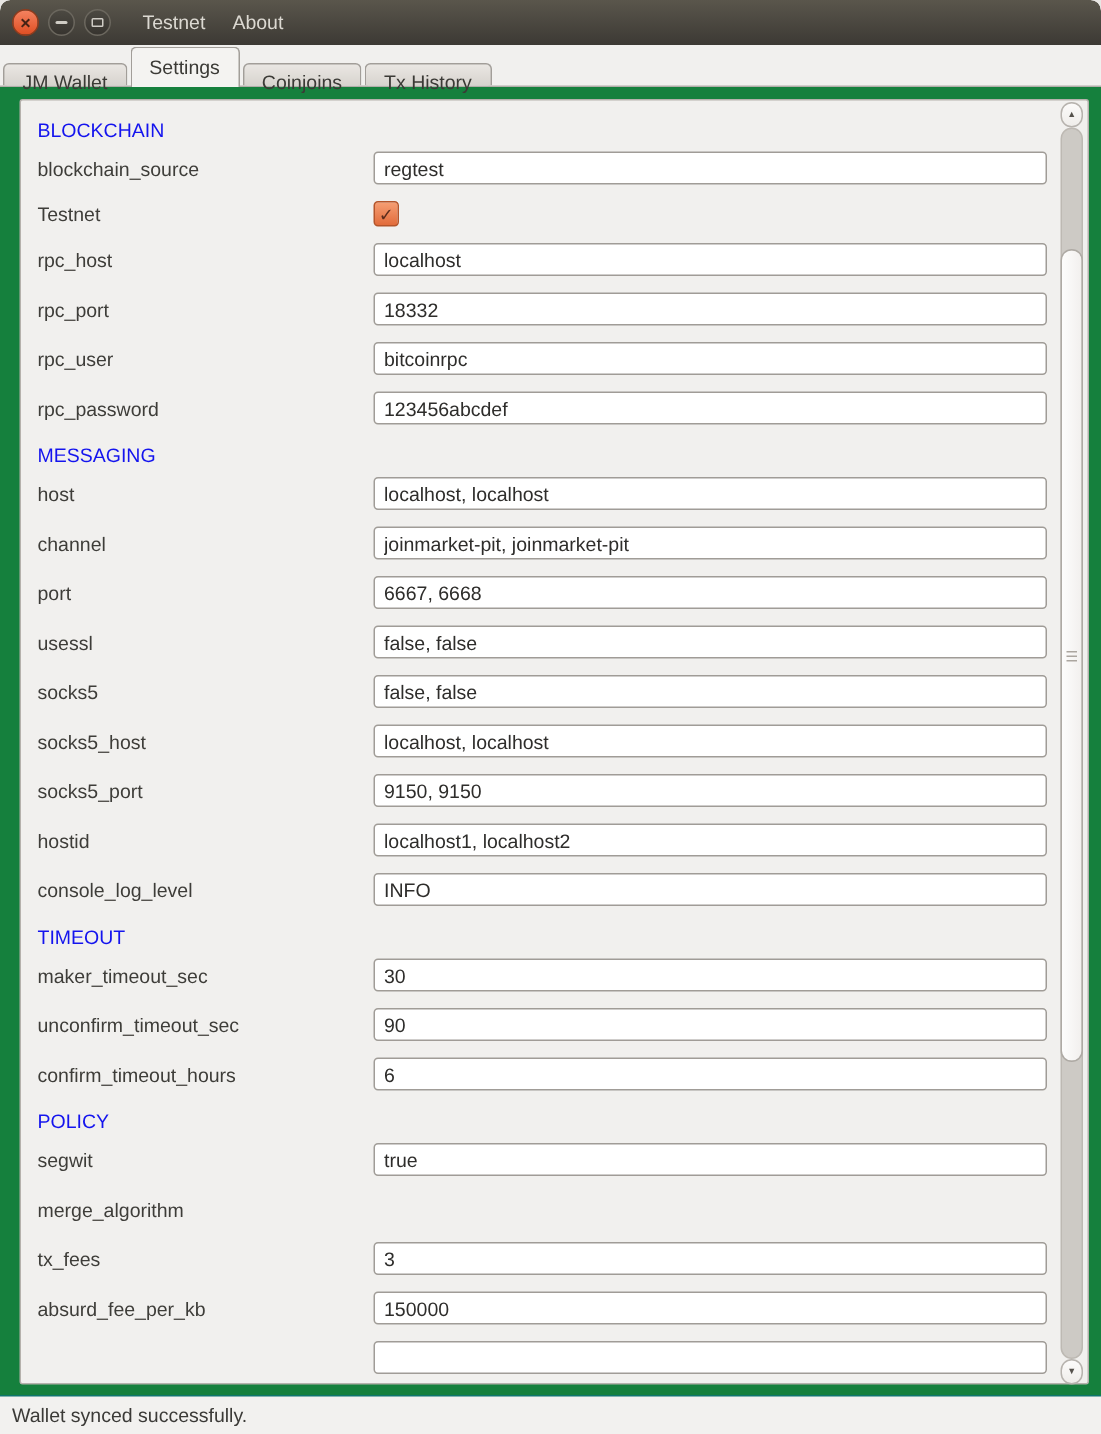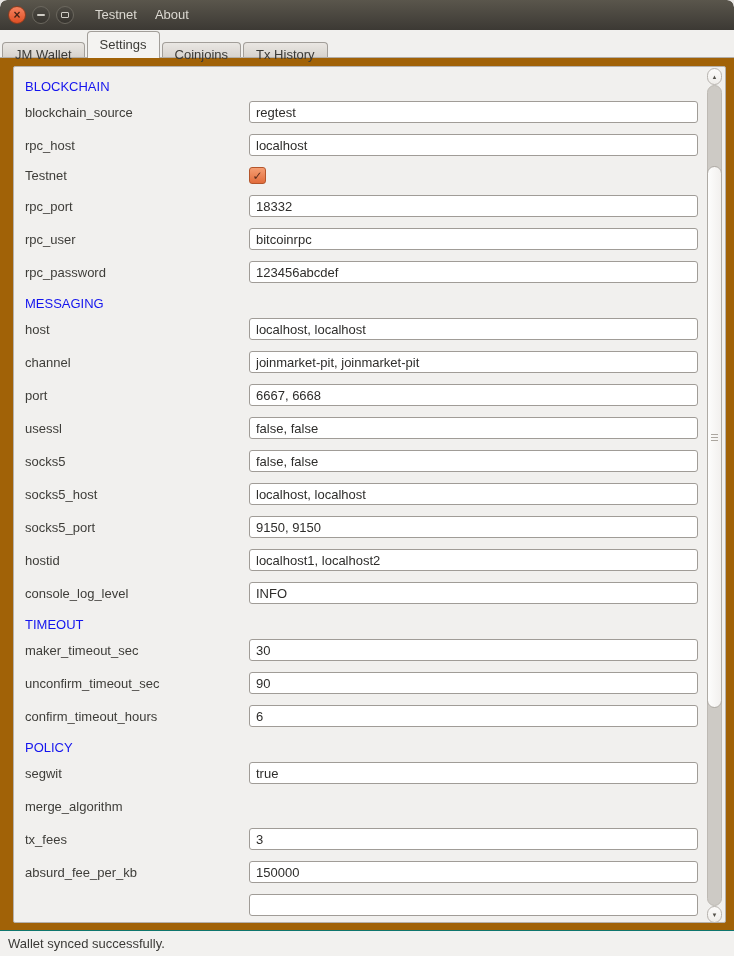--- a/index.html
+++ b/index.html
@@ -61,21 +61,21 @@
     position:relative;z-index:1;
     white-space:nowrap;
   }
   .tab.active{
     background:#f4f3f1;
     height:27px;line-height:26px;
     margin-bottom:-1px;
     z-index:2;
   }
   
-  .content{flex:1;position:relative;background:#a16207;}
+  .content{flex:1;position:relative;background:#15803d;}
   .panel{
     position:absolute;left:13px;top:8px;
     width:713px;height:857px;
     border:1px solid #b5b1ac;border-radius:2px;
     background:#F1F0EE;
   }
   .rows{
     position:absolute;left:0;top:0;
     width:692px;height:855px;
     overflow:hidden;
@@ -161,31 +161,31 @@
     </div>
 
   <div class="content">
     <div class="panel">
       <div class="rows" id="rows">
           <div class="sec-header">BLOCKCHAIN</div>
           <div class="frow">
             <span class="flabel">blockchain_source</span>
             <input type="text" value="regtest" style="">
           </div>
-          <div class="frow">
-            <span class="flabel">rpc_host</span>
-            <input type="text" value="localhost" style="">
-          </div>
           <div class="frow cbrow">
             <span class="flabel">Testnet</span>
             <div class="checkbox">
               <span>✓</span>
             </div>
           </div>
           <div class="frow">
+            <span class="flabel">rpc_host</span>
+            <input type="text" value="localhost" style="">
+          </div>
+          <div class="frow">
             <span class="flabel">rpc_port</span>
             <input type="text" value="18332" style="">
           </div>
           <div class="frow">
             <span class="flabel">rpc_user</span>
             <input type="text" value="bitcoinrpc" style="">
           </div>
           <div class="frow">
             <span class="flabel">rpc_password</span>
             <input type="text" value="123456abcdef" style="">

